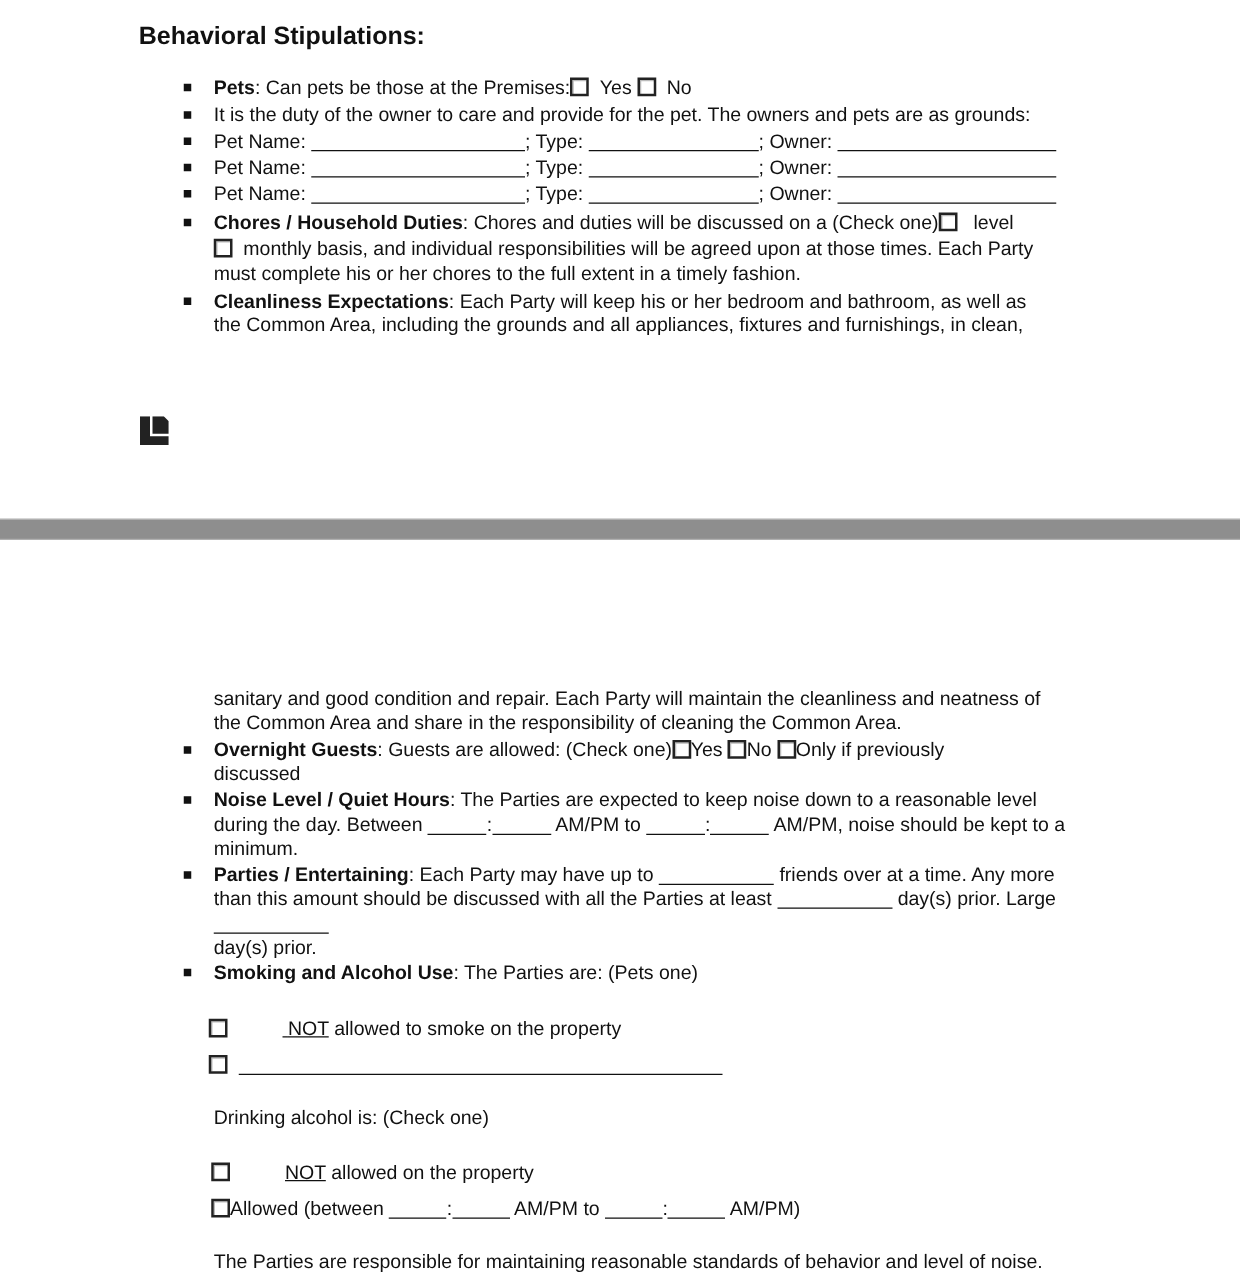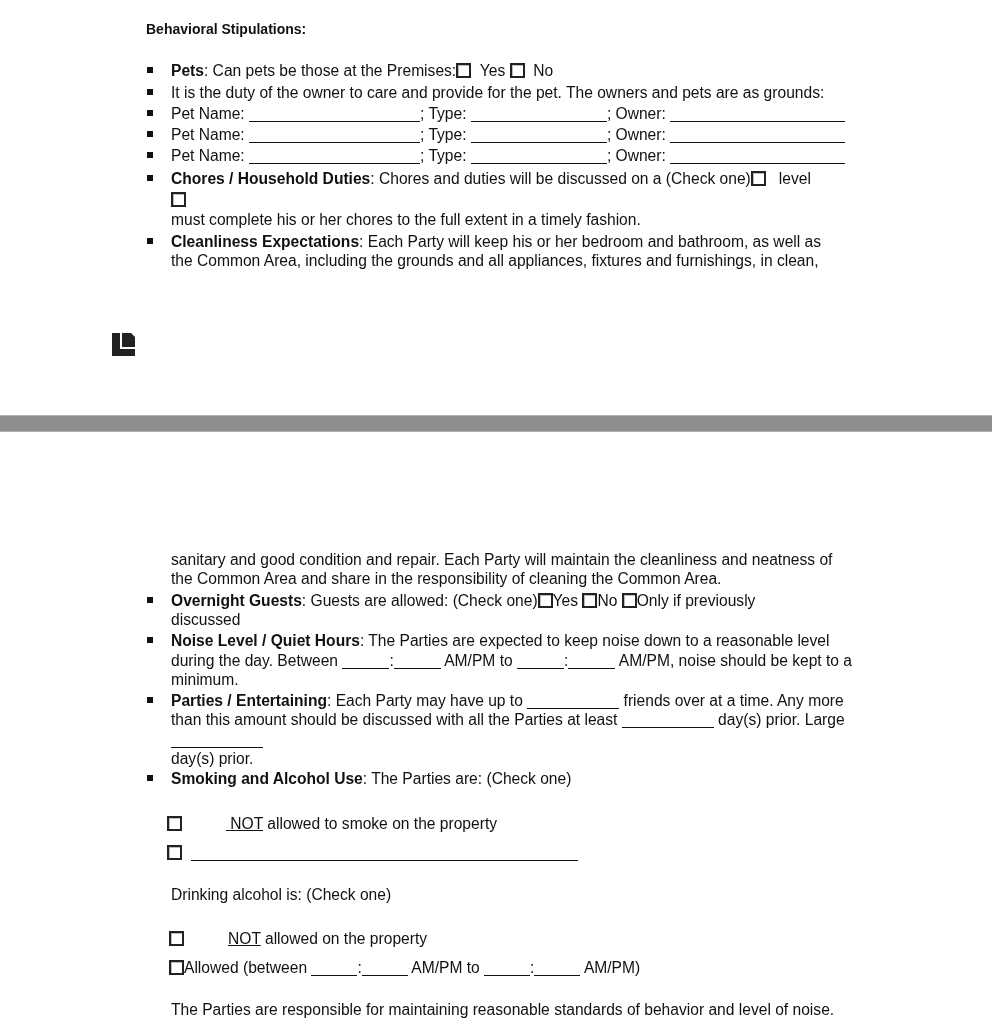--- a/index.html
+++ b/index.html
@@ -3,21 +3,21 @@
 <meta charset="utf-8">
 <style>
   html, body { margin: 0; padding: 0; }
   body {
     width: 992px; height: 1024px; overflow: hidden; background: #ffffff;
     position: relative;
     font-family: "Liberation Sans", sans-serif; color: #111111;
     font-size: 15.6px; line-height: 20px;
   }
   .abs { position: absolute; }
-  .heading { left: 111px; top: 19px; font-weight: bold; font-size: 14px; margin-left: 35px; }
+  .heading { left: 111px; top: 19px; font-weight: bold; font-size: 20px; }
   .line { position: absolute; left: 171px; white-space: nowrap; }
   .bullet {
     position: absolute; left: 147px; width: 6px; height: 6px; background: #111;
   }
   b { font-weight: bold; }
   .cb {
     display: inline-block; width: 15px; height: 15px; border: 2px solid #222;
     box-sizing: border-box; vertical-align: -2px; background: #fff;
     box-shadow: inset 1px 1px 0 #bbb;
   }
@@ -55,21 +55,21 @@
 <div class="bullet" style="top:152px"></div>
 <div class="line" style="top:146px">
   <span>Pet Name:</span> <span class="blank" style="width:171px"></span><span>; Type:</span> <span class="blank" style="width:136px"></span><span>; Owner:</span> <span class="blank" style="width:175px"></span>
 </div>
 
 <div class="bullet" style="top:175px"></div>
 <div class="line" style="top:169px">
   <b>Chores / Household Duties</b><span>: Chores and duties will be discussed on a (Check one)</span><span class="cb"></span>&nbsp;&nbsp;&nbsp;<span>level</span>
 </div>
 <div class="line" style="top:190px">
-  <span class="cb"></span>&nbsp;&nbsp;
+  <span class="cb"></span>&nbsp;&nbsp;<span>monthly basis, and individual responsibilities will be agreed upon at those times. Each Party</span>
 </div>
 <div class="line" style="top:210px">must complete his or her chores to the full extent in a timely fashion.</div>
 
 <div class="bullet" style="top:238px"></div>
 <div class="line" style="top:232px">
   <b>Cleanliness Expectations</b><span>: Each Party will keep his or her bedroom and bathroom, as well as</span>
 </div>
 <div class="line" style="top:251px">the Common Area, including the grounds and all appliances, fixtures and furnishings, in clean,</div>
 
 <svg class="abs page-logo" viewBox="0 0 23 23">
@@ -104,21 +104,21 @@
 <div class="line" style="top:710px">
   <span>than this amount should be discussed with all the Parties at least</span> <span class="blank" style="width:92px"></span> <span>day(s) prior. Large</span>
 </div>
 <div class="line" style="top:730px">
    <span class="blank" style="width:92px"></span>
 </div>
 <div class="line" style="top:749px">day(s) prior.</div>
 
 <div class="bullet" style="top:775px"></div>
 <div class="line" style="top:769px">
-  <b>Smoking and Alcohol Use</b><span>: The Parties are: (Check one)</span>
+  <b>Smoking and Alcohol Use</b><span>: The Parties are: (Pets one)</span>
 </div>
 
 <div class="line" style="left:167px; top:814px">
   <span class="cb"></span><u>&nbsp;<span>NOT</span></u><span> allowed to smoke on the property</span>
 </div>
 <div class="line" style="left:167px; top:843px">
   <span class="cb"></span>&nbsp; <span class="blank" style="width:387px"></span>
 </div>
 
 <div class="line" style="top:885px">Drinking alcohol is: (Check one)</div>

